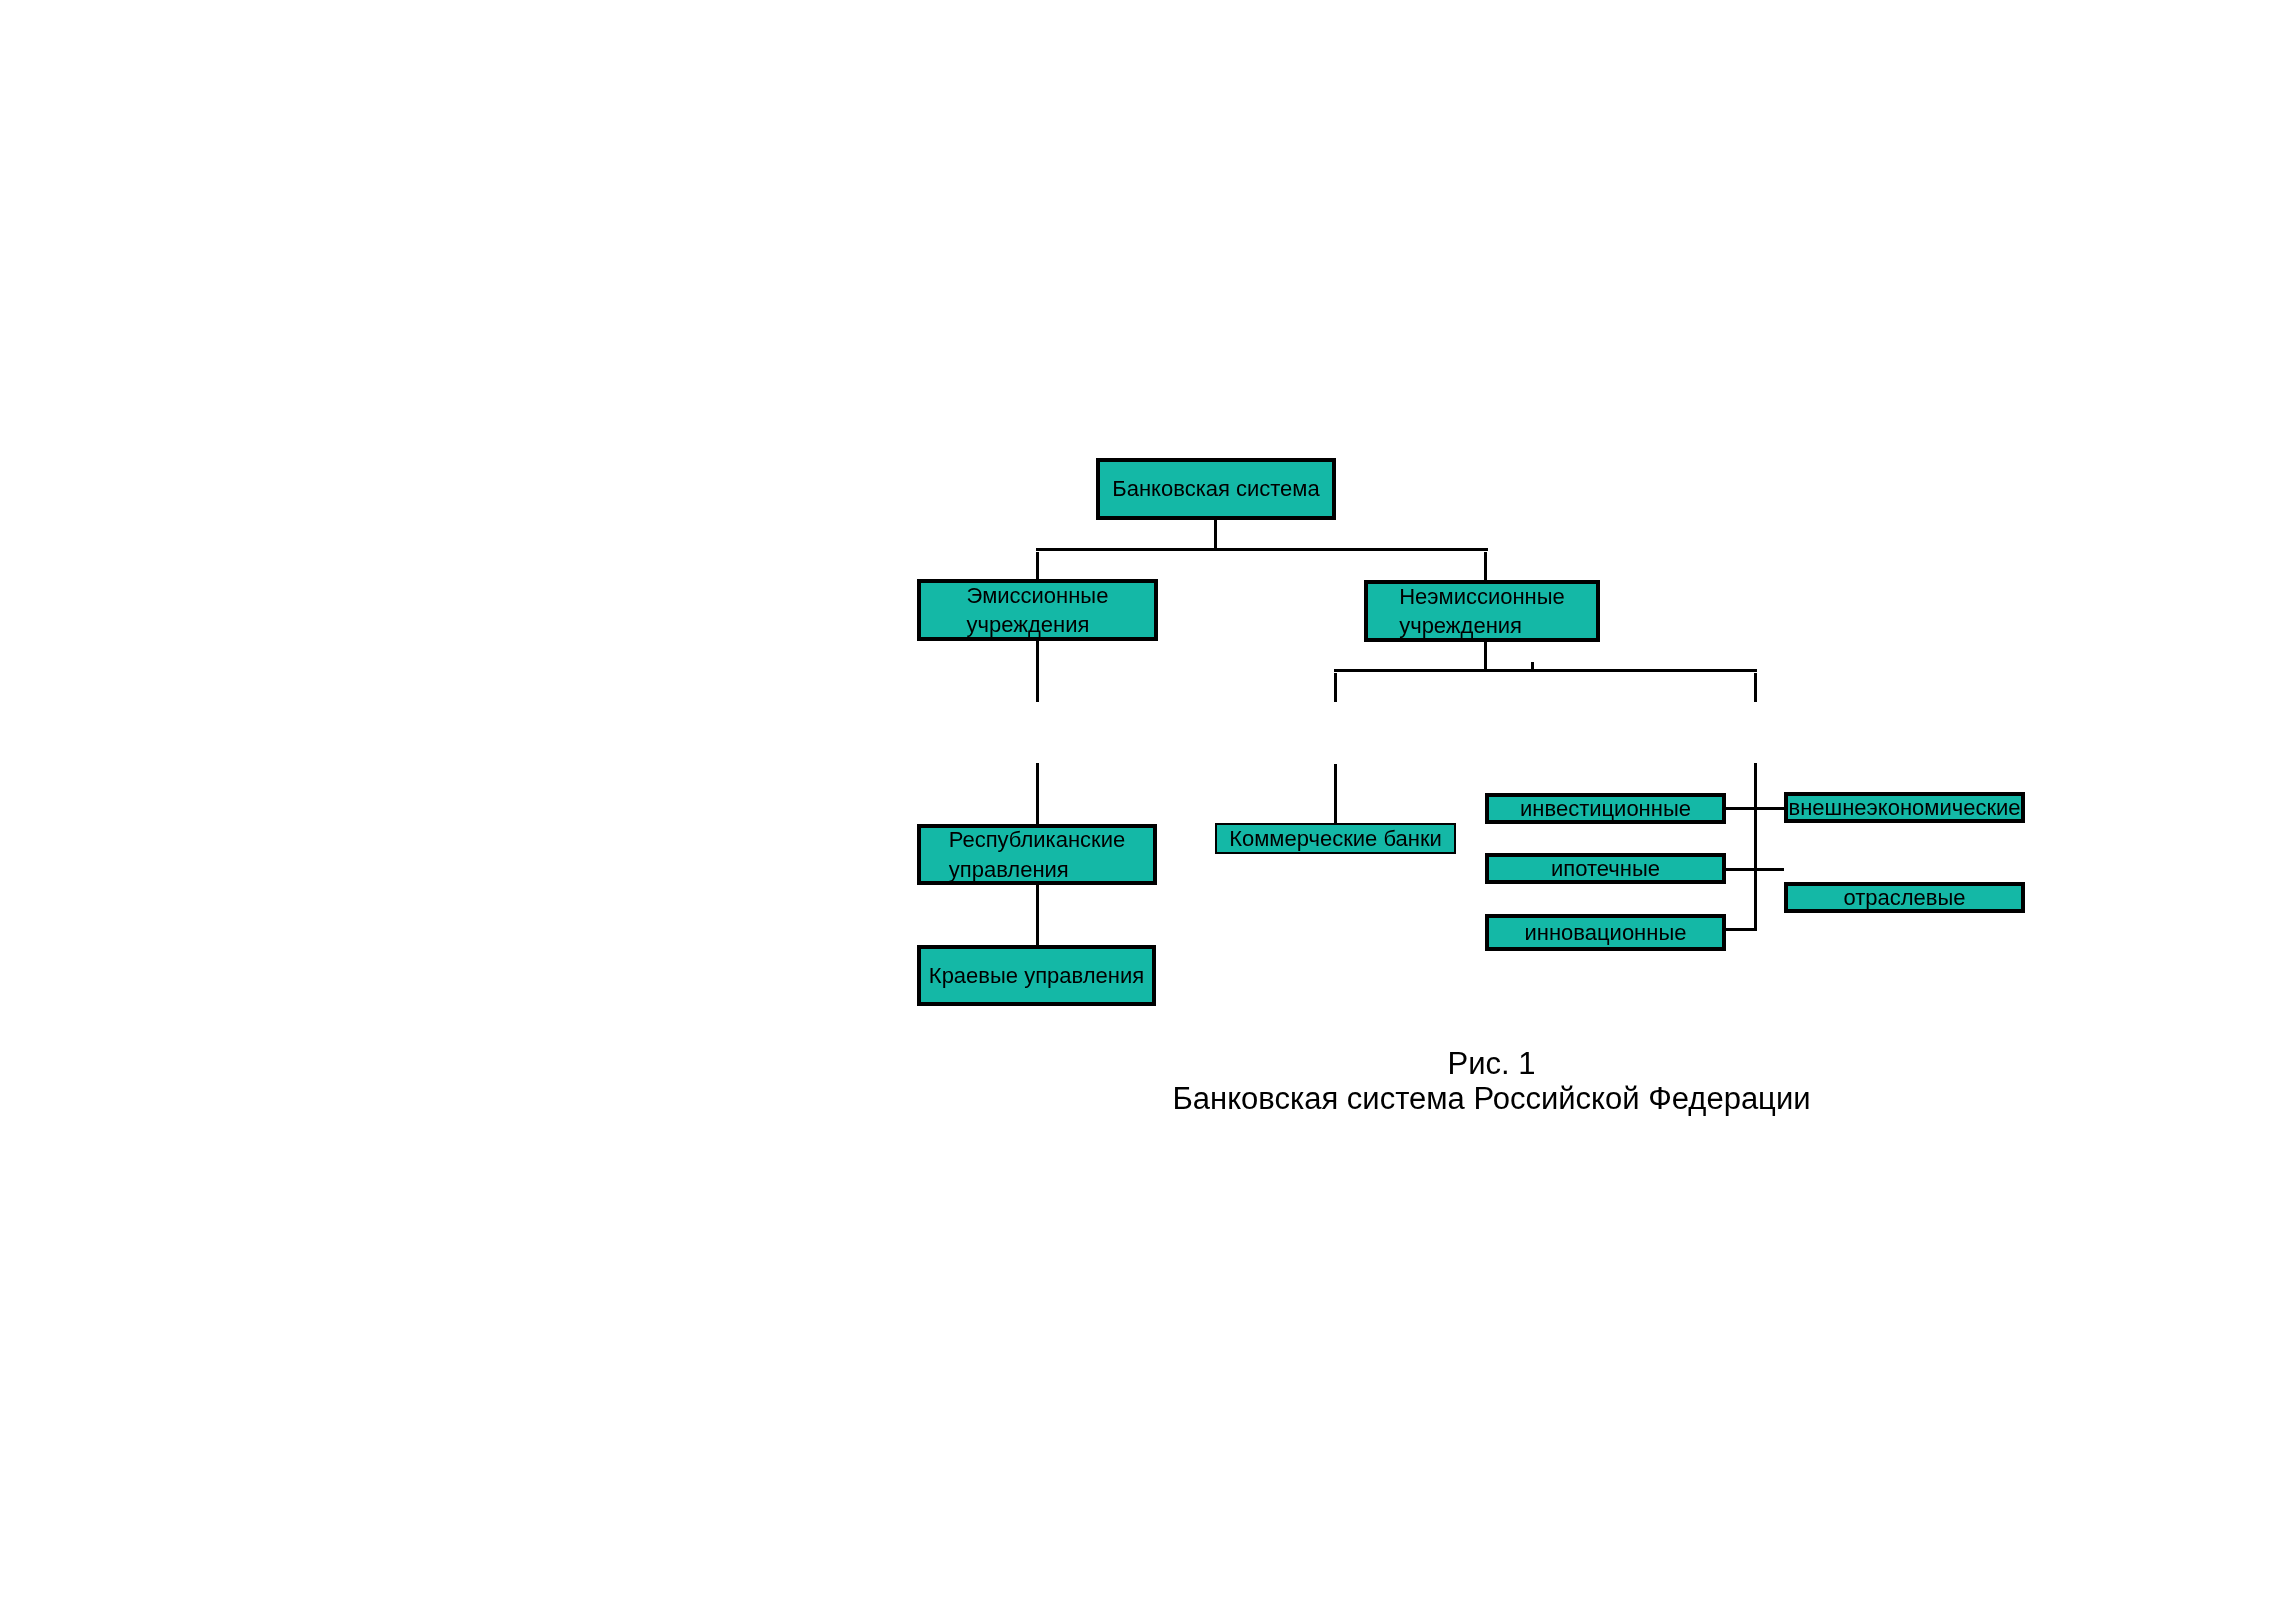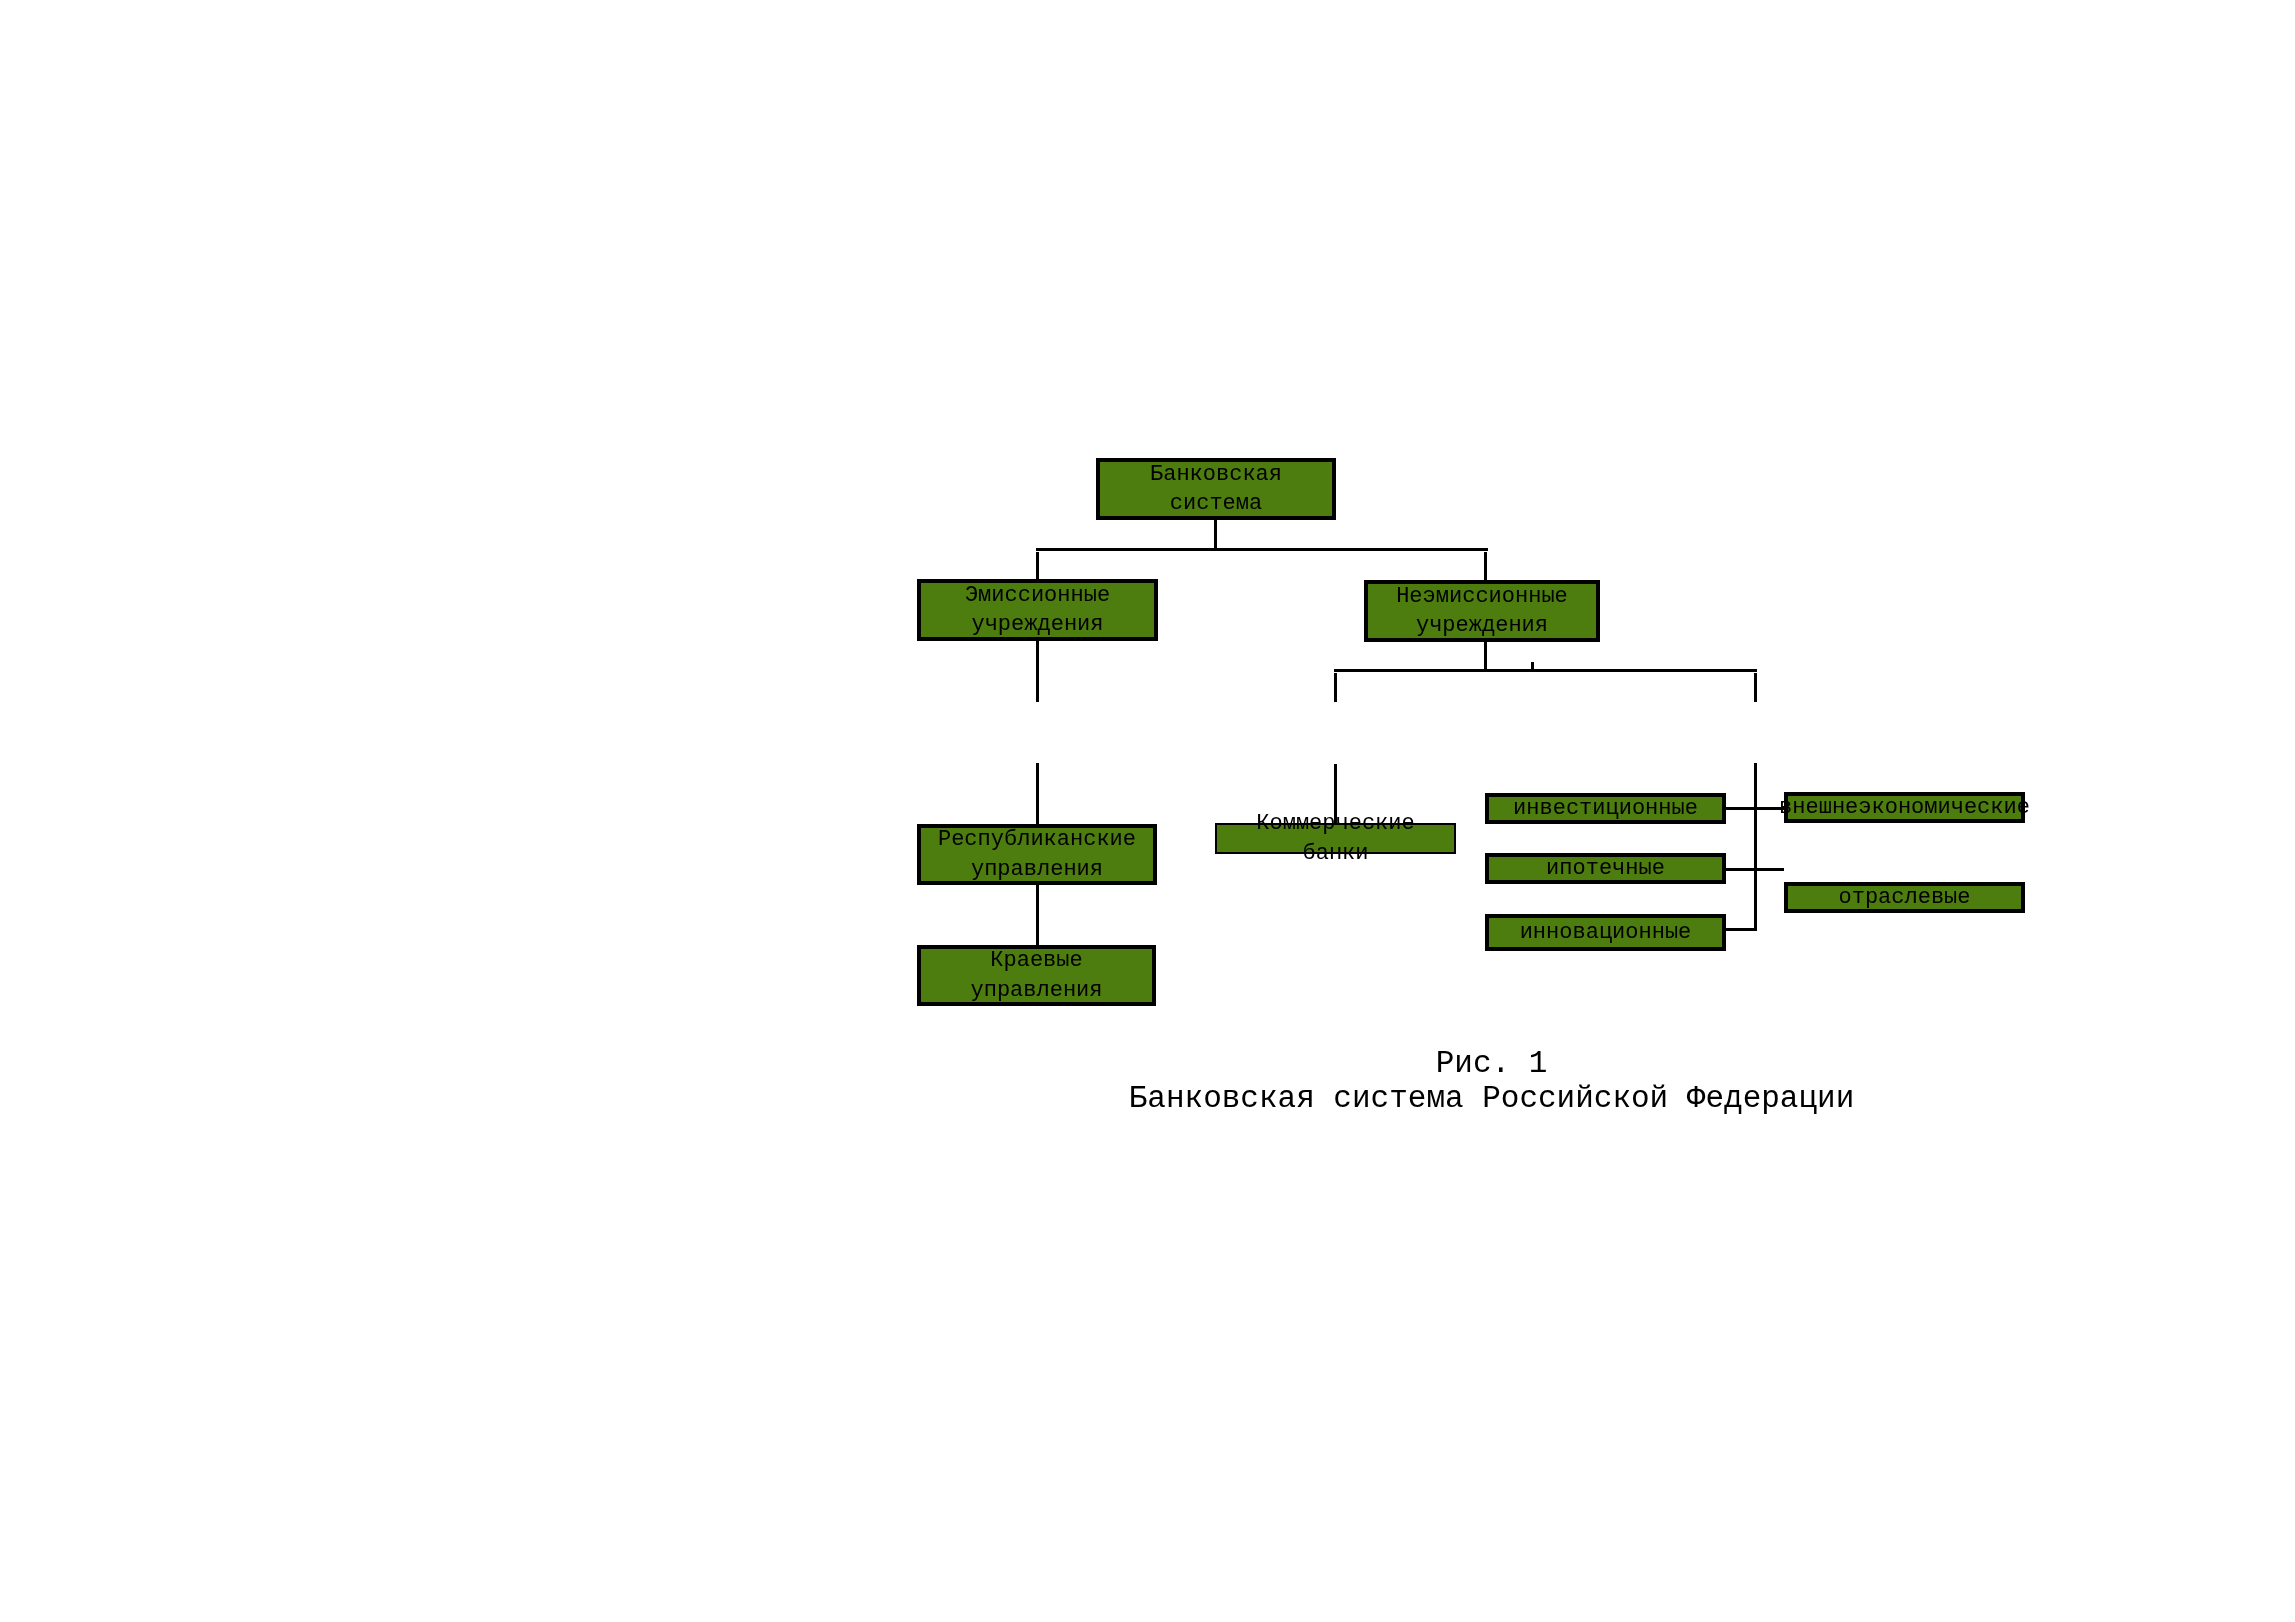--- a/index.html
+++ b/index.html
@@ -8,43 +8,42 @@
     width: 2295px;
     height: 1622px;
     background: #ffffff;
     overflow: hidden;
     font-family: "Liberation Sans", "DejaVu Sans", sans-serif;
   }
   .node {
     position: absolute;
     box-sizing: border-box;
     border: 4.6px solid #000000;
-    background: #4d7c0f;
+    background: #14b8a6;
     display: flex;
     align-items: center;
     justify-content: center;
-    text-align: center;
+    text-align: left;
     font-size: 22px;
     line-height: 29.4px;
     color: #000000;
     white-space: pre-line;
-    font-family: Liberation Mono, monospace;
   }
   .node.thin { border-width: 2px; }
   .edge {
     position: absolute;
     background: #000000;
   }
   .caption {
     position: absolute;
     left: 1099px;
     top: 1046px;
     width: 785px;
     text-align: center;
-    font-family: Liberation Mono, monospace;
+    font-family: Liberation Sans, sans-serif;
     color: #000000;
   }
   .caption .cap-line {
     font-size: 31px;
     line-height: 35px;
   }
 </style>
 </head>
 <body>
 

